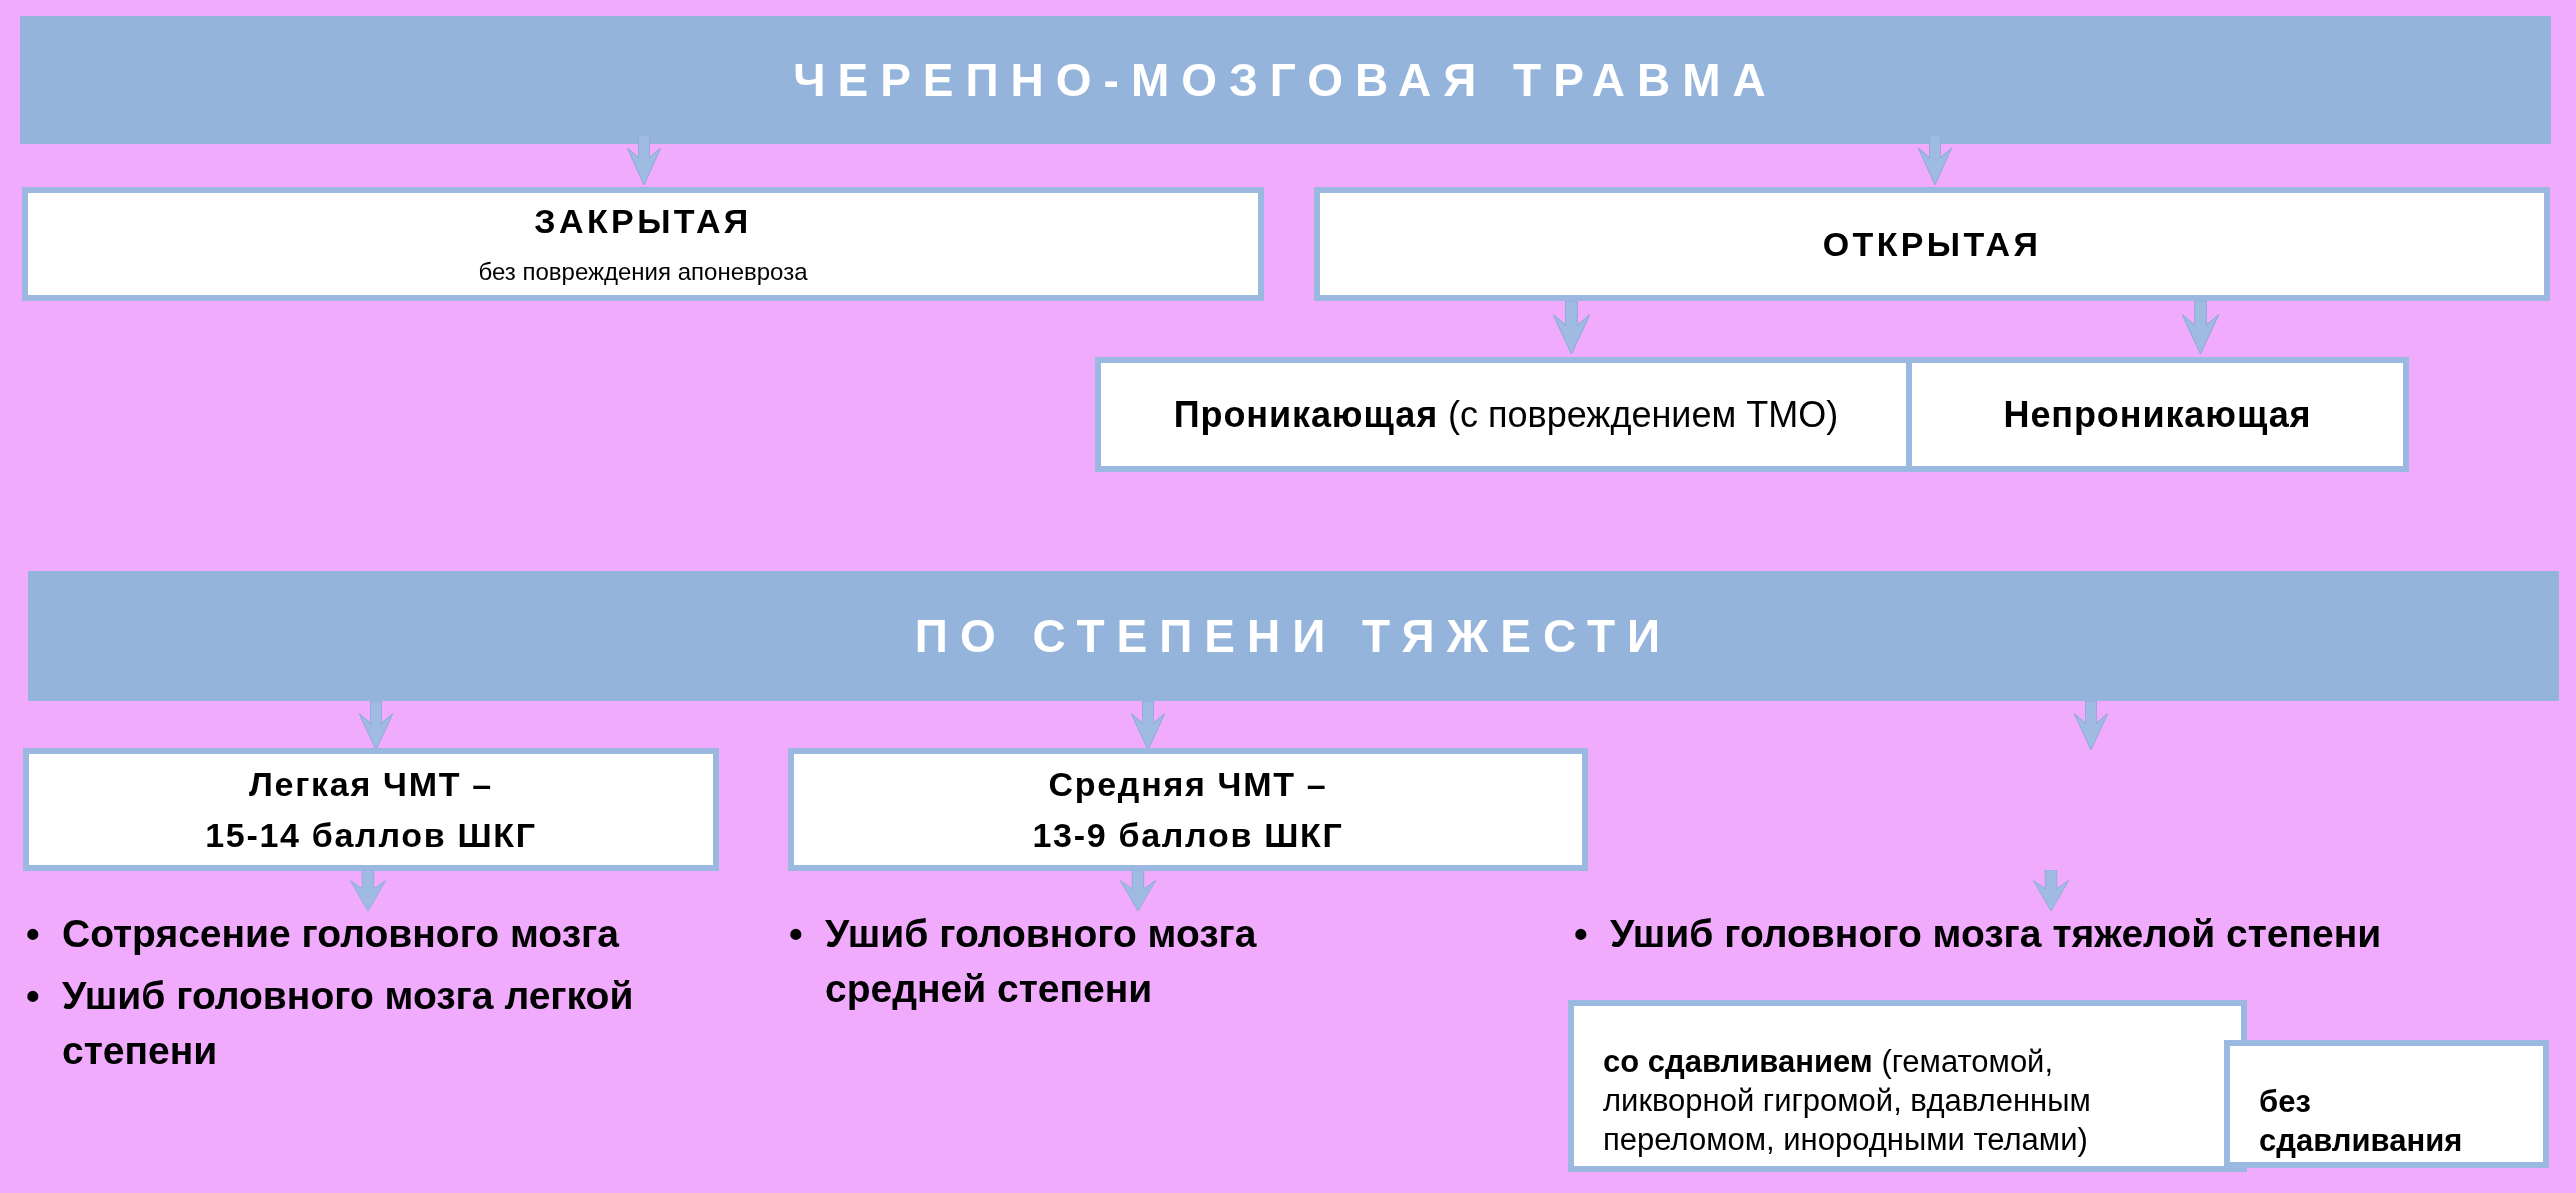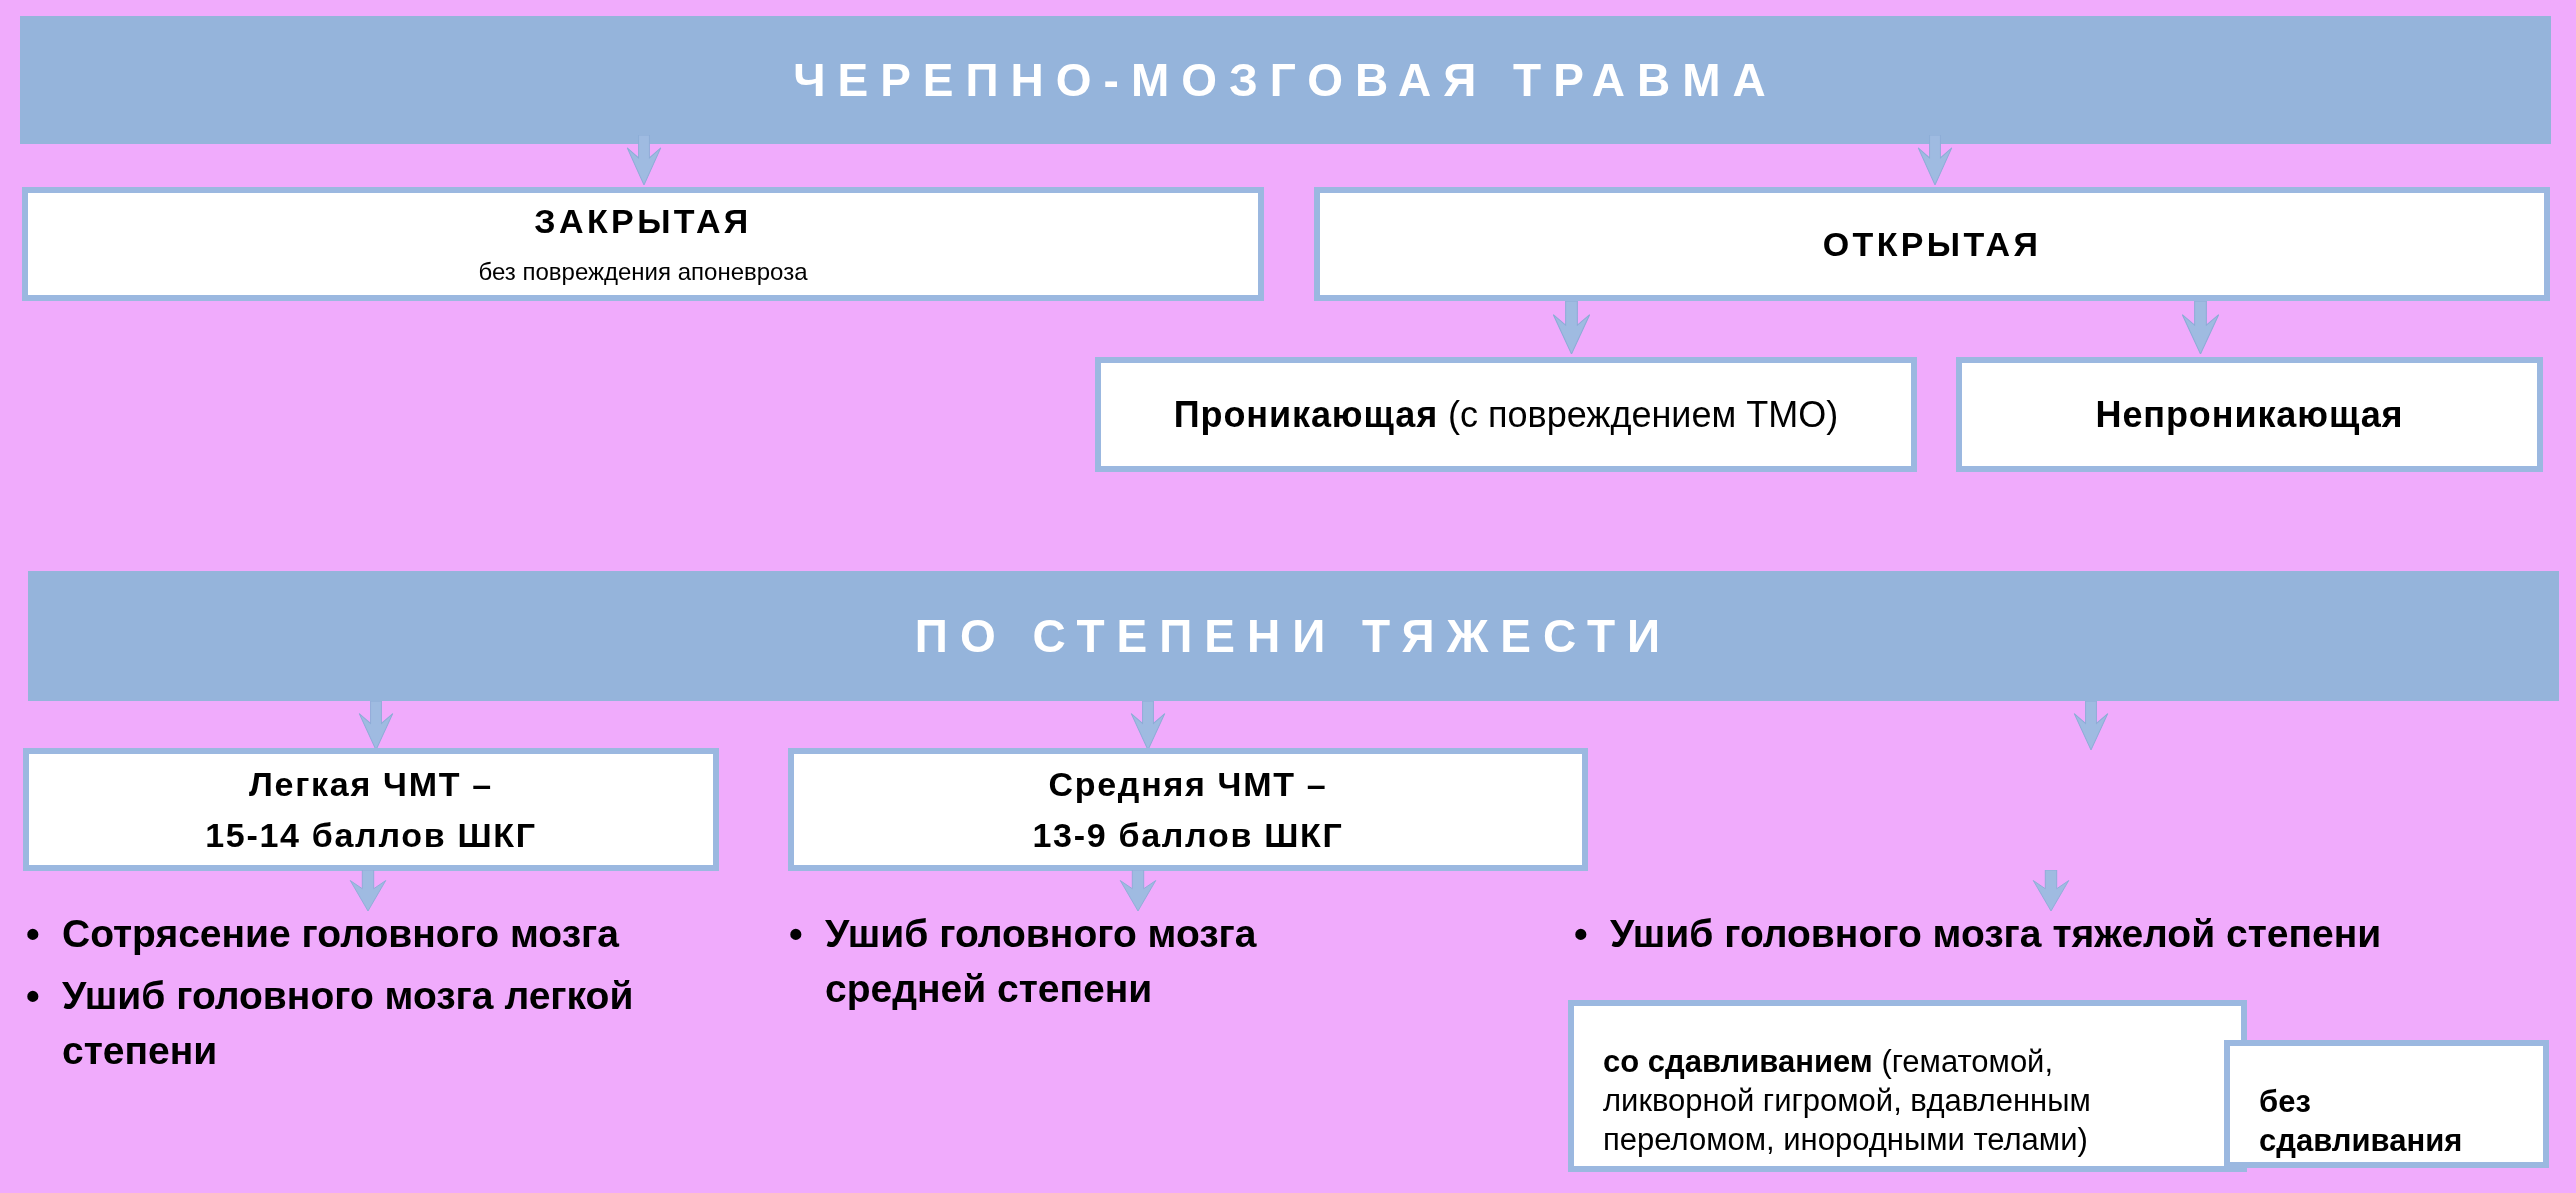--- a/index.html
+++ b/index.html
@@ -108,21 +108,21 @@
   </svg>
   <svg class="arrow" style="left:2181px;top:301px" width="39" height="53" viewBox="0 0 60 70" preserveAspectRatio="none">
     <polygon points="21,0 39,0 39,32 58,18 30,70 2,18 21,32" fill="#9fbbe1" stroke="#8cacd6" stroke-width="1.5"></polygon>
   </svg>
 
   <div class="wbox" style="left:1095px;top:357px;width:822px;height:115px">
     <div class="rowline">
       <span class="b">Проникающая</span><span class="r"> (с повреждением ТМО)</span>
     </div>
   </div>
-  <div class="wbox" style="left:1956px;top:357px;width:587px;height:115px">
+  <div class="wbox" style="left:1906px;top:357px;width:503px;height:115px">
     <div class="rowline">
       <span class="b">Непроникающая</span>
     </div>
   </div>
 
   <div class="banner" style="left:28px;top:571px;width:2531px;height:130px">
     <span>ПО СТЕПЕНИ ТЯЖЕСТИ</span>
   </div>
 
   <svg class="arrow" style="left:358px;top:701px" width="36" height="49" viewBox="0 0 60 70" preserveAspectRatio="none">

